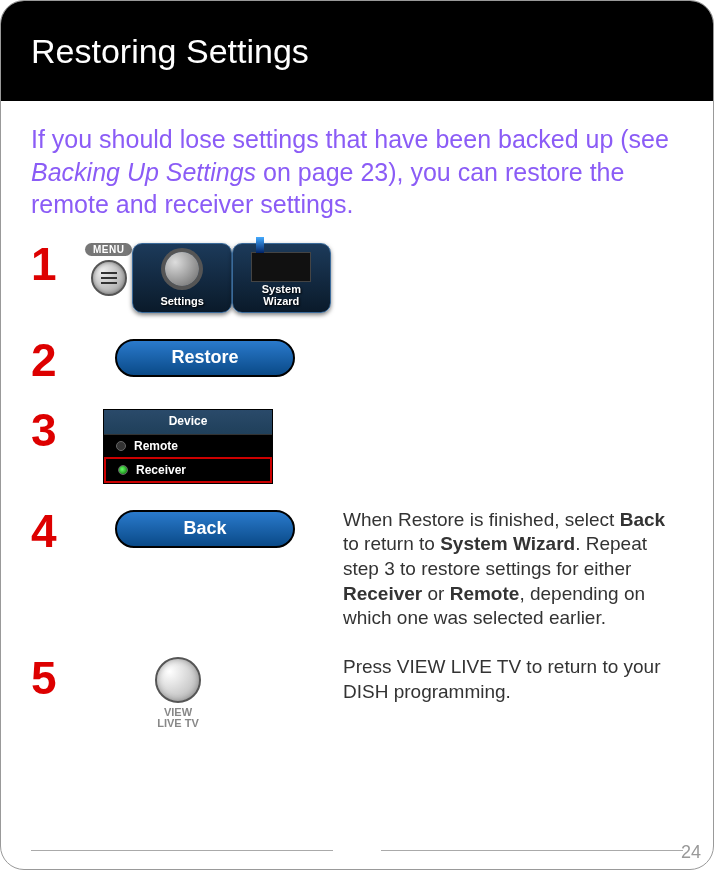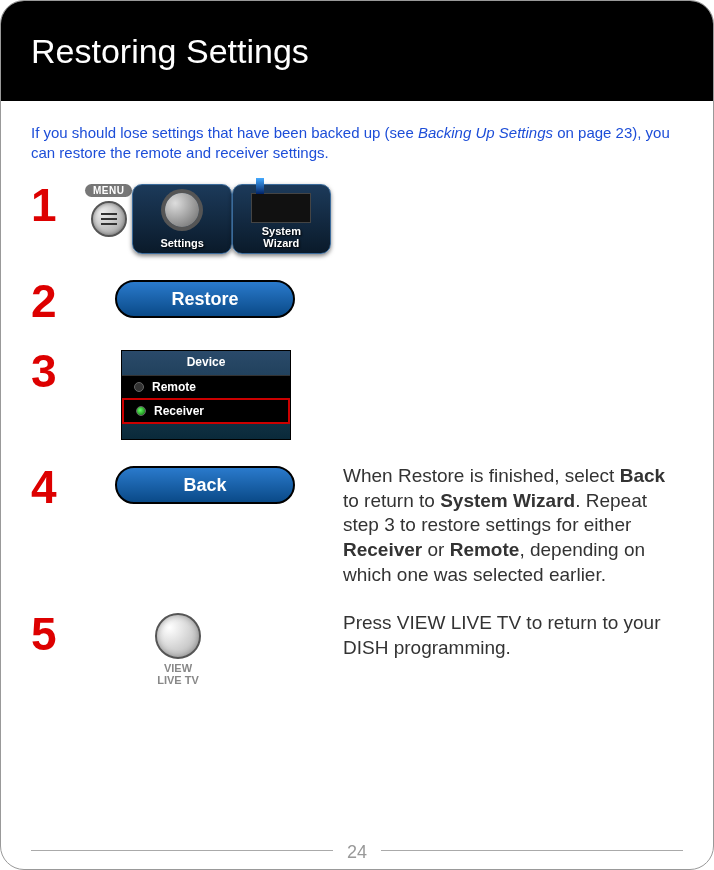--- a/index.html
+++ b/index.html
@@ -24,22 +24,22 @@
   }
   .header h1 {
     color: #fff;
     font-size: 34px;
     font-weight: normal;
   }
   .content {
     padding: 22px 30px 0 30px;
   }
   .intro {
-    font-size: 15px;
-    color: #1d4ed8;
+    font-size: 25px;
+    color: #8b5cf6;
     line-height: 1.3;
     margin-bottom: 20px;
   }
   .steps { }
   .step {
     display: flex;
     gap: 12px;
     align-items: flex-start;
     margin-bottom: 24px;
   }
@@ -143,24 +143,24 @@
     display: flex; align-items: center; justify-content: center;
     color: #fff;
     font-size: 18px;
     font-weight: bold;
     margin-left: 30px;
   }
 
   
   .device-panel {
     width: 170px;
-    margin-left: 36px;
+    margin-left: 18px;
     background: linear-gradient(#2a4a6a, #0a2a3a);
     border: 1px solid #000;
-    padding-bottom: 15px;
+    padding-bottom: 0;
   }
   .device-panel .dp-head {
     color: #fff;
     font-size: 12px;
     font-weight: bold;
     text-align: center;
     padding: 4px 0 6px 0;
   }
   .device-panel .dp-row {
     background: #000;
@@ -194,22 +194,22 @@
     color: #888;
     font-size: 11px;
     font-weight: bold;
     text-align: center;
     line-height: 1.05;
   }
 
   
   .pnum {
     position: absolute;
-    bottom: 6px; left: 0; right: 0;
-    text-align: center;
+    bottom: 6px; left: 0; right: 12px;
+    text-align: right;
     color: #999;
     font-size: 18px;
   }
   .pnum-line {
     position: absolute;
     bottom: 18px;
     height: 1px;
     background: #aaa;
   }
   .pnum-line.left { left: 30px; right: 380px; }

